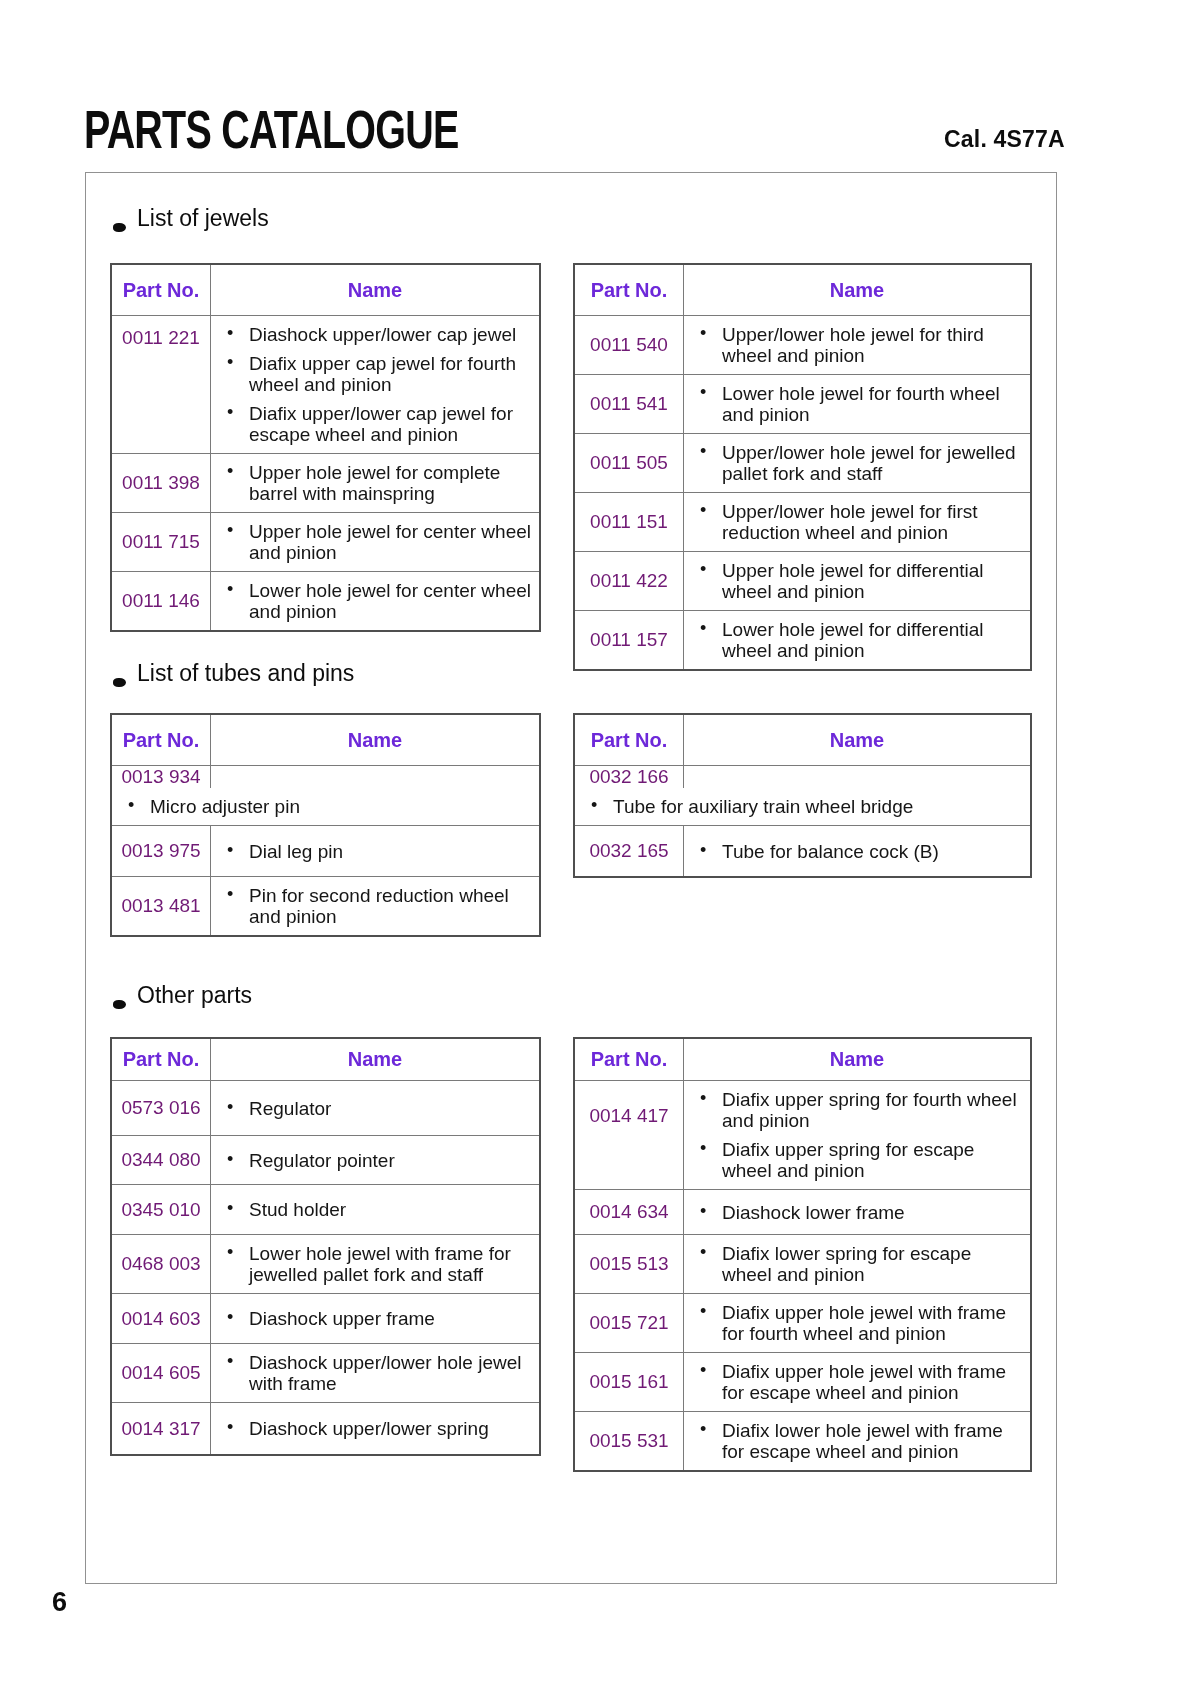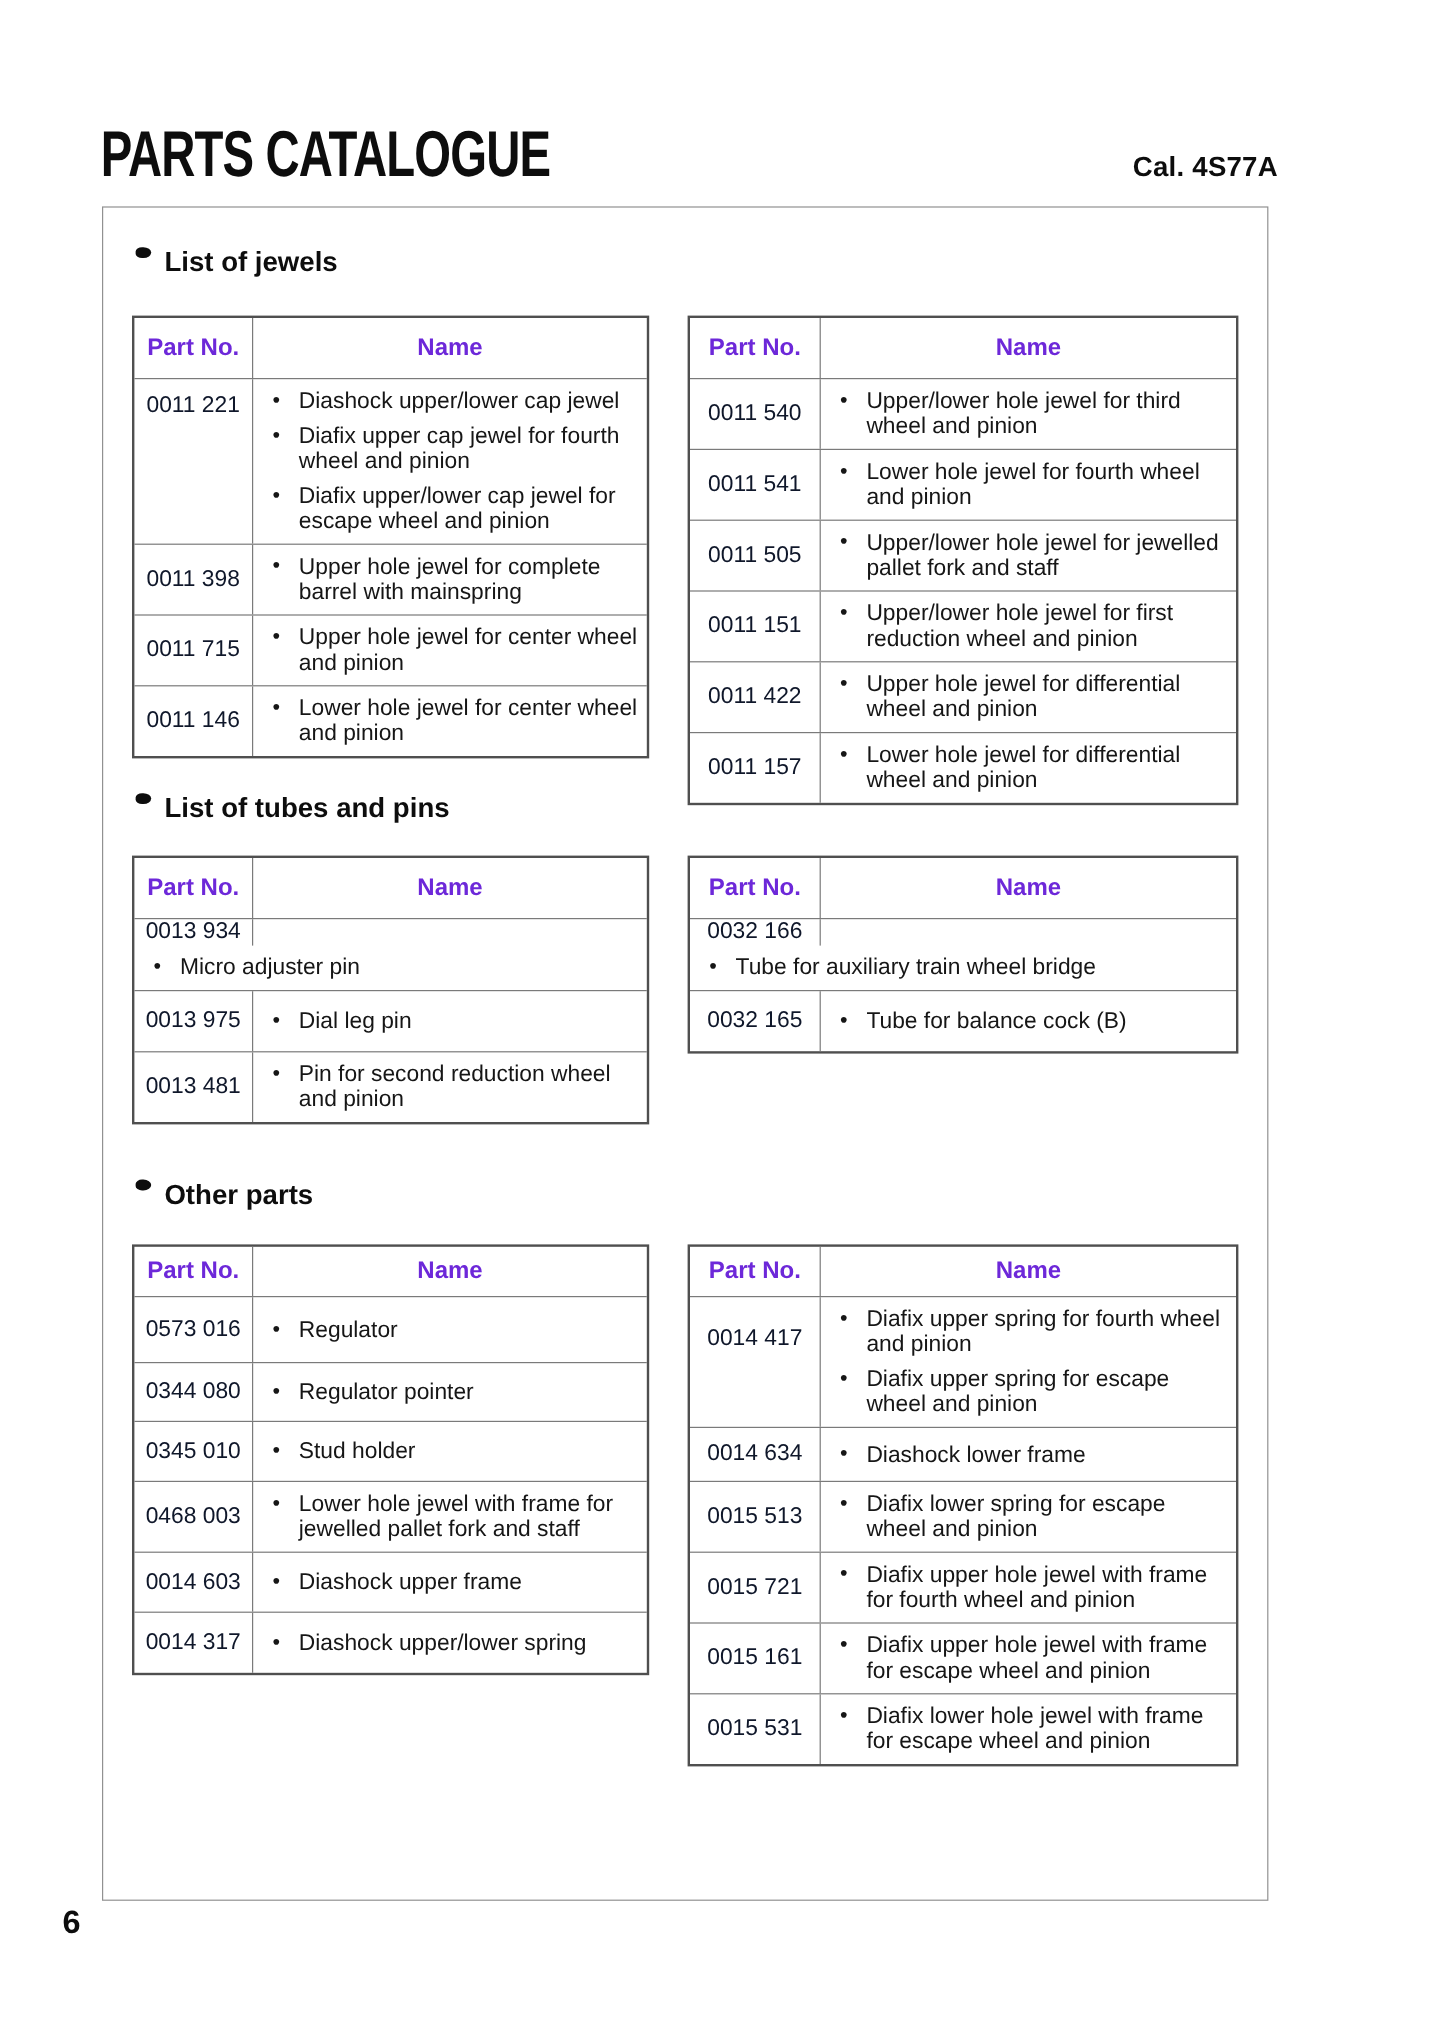--- a/index.html
+++ b/index.html
@@ -19,22 +19,22 @@
   }
   #outer-box{
     position:absolute;left:85px;top:172px;width:970px;height:1410px;
     border:1px solid #919191;background:#fff;
   }
   #page-num{
     position:absolute;left:52px;top:1587px;font-size:27px;font-weight:bold;color:#0d0d0d;
   }
   
   .sec-head{
-    position:absolute;display:flex;align-items:flex-start;gap:11px;
-    font-size:23px;font-weight:bold;color:#0d0d0d;white-space:pre;
+    position:absolute;display:flex;align-items:flex-end;gap:11px;
+    font-size:23px;font-weight:normal;color:#0d0d0d;white-space:pre;
   }
   .sec-bullet{width:13px;height:9px;background:#0d0d0d;border-radius:50% 60% 60% 50%;flex:none;margin-top:1px;}
   #sec-head-0{left:113px;top:205px;}
   #sec-head-1{left:113px;top:660px;}
   #sec-head-2{left:113px;top:982px;}
   
   .ptable{
     position:absolute;border:2px solid #4f4f4f;background:#fff;
     display:flex;flex-direction:column;box-sizing:border-box;
   }
@@ -42,21 +42,21 @@
   #t1R{left:573px;top:263px;width:459px;}
   #t2L{left:110px;top:713px;width:431px;}
   #t2R{left:573px;top:713px;width:459px;}
   #t3L{left:110px;top:1037px;width:431px;}
   #t3R{left:573px;top:1037px;width:459px;}
   .prow{display:flex;border-top:1px solid #7a7a7a;min-height:50px;box-sizing:border-box;align-items:stretch;}
   .prow:first-child{border-top:none;}
   .pno{
     flex:none;width:99px;border-right:1px solid #7a7a7a;
     display:flex;align-items:center;justify-content:center;
-    font-size:19px;white-space:pre;box-sizing:border-box;color:#0f172a;
+    font-size:19px;white-space:pre;box-sizing:border-box;color:#701a75;
   }
   #t1R .pno,#t2R .pno,#t3R .pno{width:109px;}
   .pname{
     flex:1;display:flex;flex-direction:column;justify-content:center;
     padding:4px 6px 4px 12px;box-sizing:border-box;
   }
   .item{
     position:relative;padding-left:26px;margin:4px 0;font-size:19px;line-height:21px;
     white-space:pre;color:#161616;
   }
@@ -275,20 +275,27 @@
 jewelled pallet fork and staff</div>
         </div>
       </div>
       <div class="prow">
         <div class="pno">0014 603</div>
         <div class="pname">
           <div class="item">Diashock upper frame</div>
         </div>
       </div>
       <div class="prow">
+        <div class="pno">0014 605</div>
+        <div class="pname">
+          <div class="item">Diashock upper/lower hole jewel
+with frame</div>
+        </div>
+      </div>
+      <div class="prow">
         <div class="pno">0014 317</div>
         <div class="pname">
           <div class="item">Diashock upper/lower spring</div>
         </div>
       </div>
     </div>
   <div class="ptable" id="t3R">
       <div class="prow phead">
         <div class="pno">Part No.</div>
         <div class="pname">Name</div>

